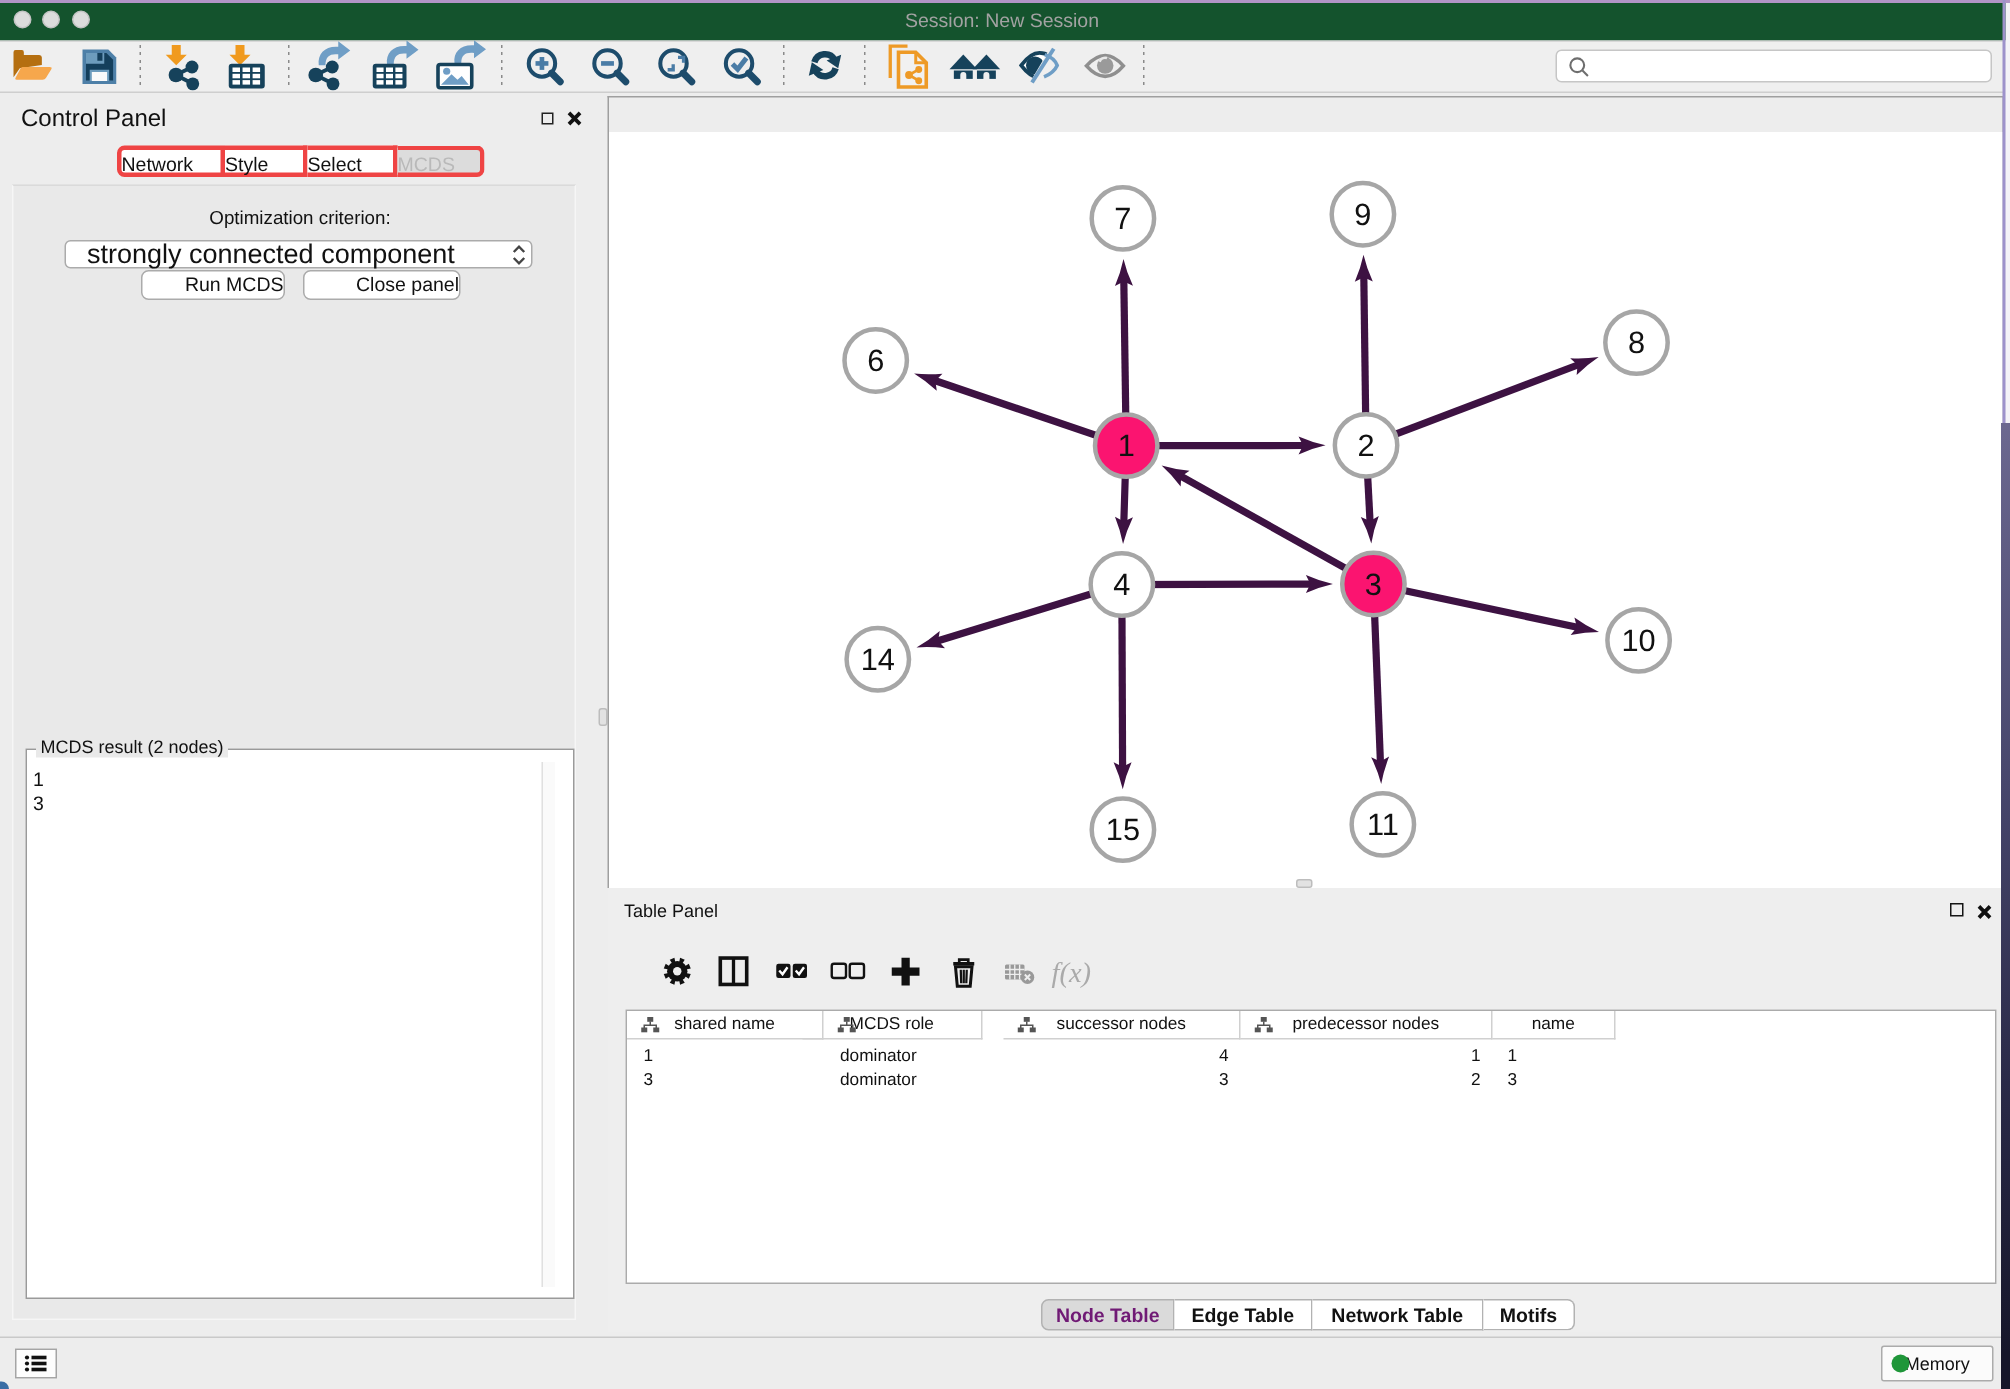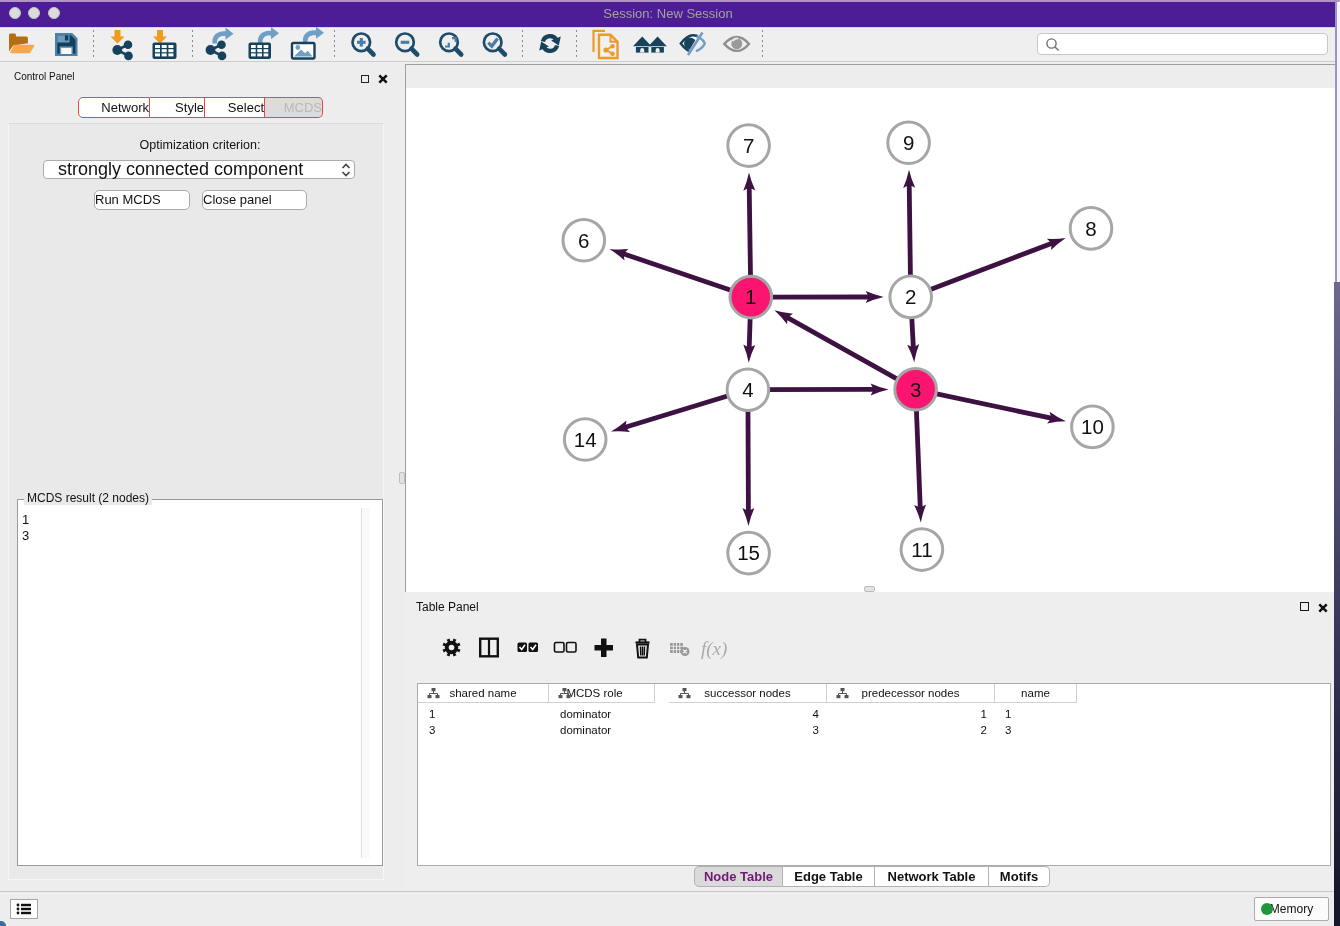--- a/index.html
+++ b/index.html
@@ -2,58 +2,58 @@
 <html><head>
 <meta charset="utf-8">
 <style>
 * { margin:0; padding:0; box-sizing:border-box; }
 html,body { width:1340px; height:926px; overflow:hidden; }
 svg text { -webkit-font-smoothing:antialiased; }
 body { position:relative; background:#ededed; font-family:"Liberation Sans", sans-serif; }
 .abs { position:absolute; }
 
 #topline { left:0; top:0; width:1340px; height:2px; background:#b294c7; }
-#titlebar { left:0; top:2px; width:1340px; height:25px; background:#4c1d95; }
+#titlebar { left:0; top:2px; width:1340px; height:25px; background:#14532d; }
 #titlebar .dot { position:absolute; top:5px; width:12px; height:12px; border-radius:50%; background:#dcdcdc; border:1px solid #c3c3c3; }
 #wintitle { position:absolute; top:4px; left:0; width:1336px; text-align:center; font-size:13px; color:#a2a2a2; }
 #titlesep { left:0; top:27px; width:1340px; height:1px; background:#d8d8d8; }
 #toolbar { left:0; top:28px; width:1336px; height:34px; background:#efefef; border-bottom:1px solid #cecece; }
 .tsep { position:absolute; top:30px; height:28px; width:1px;
   background-image:repeating-linear-gradient(#8a8a8a 0 2px, transparent 2px 5px); }
 #search { position:absolute; left:1037px; top:33px; width:291px; height:22px; background:#fff; border:1px solid #c6c6c6; border-radius:4px; }
 
-#cp-title { left:14px; top:71px; font-size:10px; color:#111; }
+#cp-title { left:14px; top:71px; font-size:16px; color:#111; }
 #cp-sq { left:361px; top:75px; width:8px; height:8px; border:1.5px solid #222; }
-.tab { position:absolute; top:97px; height:21px; background:#fff; border:1px solid #ef4444; color:#111;
-  font-size:13px; text-align:right; line-height:20px; }
+.tab { position:absolute; top:97px; height:21px; background:#fff; border:3px solid #ef4444; color:#111;
+  font-size:13px; text-align:left; line-height:20px; }
 #cp-inset { left:8px; top:123px; width:376px; height:757px; background:#e9e9e9; border:1px solid #f6f6f6; border-top:1px solid #dadada;}
 #opt-label { left:0px; top:138px; width:400px; text-align:center; font-size:12.5px; color:#111; }
 #dropdown { left:43px; top:160px; width:312px; height:19px; background:#fff; border:1px solid #ababab; border-radius:4px;
   font-size:18px; color:#111; line-height:17px; padding-left:14px; }
-.btn { position:absolute; top:190px; height:20px; background:#fff; border:1px solid #ababab; border-radius:5px;
-  font-size:13px; color:#111; text-align:left; line-height:18px; }
+.btn { position:absolute; top:180px; height:20px; background:#fff; border:1px solid #ababab; border-radius:5px;
+  font-size:13px; color:#111; text-align:right; line-height:18px; }
 #resultbox { left:17px; top:499px; width:366px; height:367px; background:#fff; border:1px solid #9a9a9a; }
 #resultlabel { left:24px; top:491px; font-size:12px; color:#111; background:#e9e9e9; padding:0 3px; }
 #resultscroll { left:361px; top:508px; width:9px; height:350px; background:#fafafa; border-left:1px solid #e0e0e0; }
 #res1 { left:22px; top:512px; font-size:13px; color:#111; }
 #res2 { left:22px; top:528px; font-size:13px; color:#111; }
 #vhandle { left:399px; top:472px; width:6px; height:12px; background:#e2e2e2; border:1px solid #bdbdbd; border-radius:2px; }
 
 #netframe { left:405px; top:64px; width:931px; height:528px; border:1px solid #9f9f9f; border-bottom:none; }
 #nettitle { position:absolute; left:0; top:0; width:100%; height:22px;
   background:linear-gradient(#f8f8f8, #e9e9e9 55%, #d6d6d6); border-bottom:1px solid #9f9f9f; }
 #nettitle .t { position:absolute; width:100%; text-align:center; top:3.5px; font-size:13.5px; font-weight:bold; letter-spacing:0.4px; color:#1a1a1a; }
 .tl { position:absolute; top:5px; width:12px; height:12px; border-radius:50%; }
 #canvas { position:absolute; left:0; top:23px; width:929px; height:504px; background:#fff; }
 #hhandle { left:864px; top:586px; width:11px; height:6px; background:#e2e2e2; border:1px solid #bdbdbd; border-radius:2px; }
 
 #tablepanel { left:405px; top:592px; width:931px; height:296px; background:#eeeeee; }
 #tp-title { position:absolute; left:11px; top:8px; font-size:12px; color:#111; }
 #tp-sq { position:absolute; left:895px; top:10px; width:9px; height:9px; border:1.6px solid #151515; }
-#tbl { position:absolute; left:12px; top:81px; width:914px; height:183px; background:#fff; border:1px solid #ababab;margin-top:10px; }
+#tbl { position:absolute; left:12px; top:81px; width:914px; height:183px; background:#fff; border:1px solid #ababab; }
 .hc { position:absolute; top:0; height:19px; border-right:1px solid #d0d0d0; border-bottom:1px solid #d0d0d0; text-align:center; line-height:18px; font-size:11.5px; color:#111; }
 .rowtext { position:absolute; font-size:11.5px; color:#111; }
 .tabb { position:absolute; top:274px; height:21px; background:#fff; border:1px solid #b2b2b2; color:#111;
   font-size:13px; font-weight:bold; text-align:center; line-height:19px; }
 
 #statussep { left:0; top:891px; width:1340px; height:1px; background:#c9c9c9; }
 #listbtn { left:10px; top:899px; width:28px; height:20px; background:#fdfdfd; border:1px solid #a5a5a5; }
 #membtn { left:1254px; top:897px; width:75px; height:24px; background:#fbfbfb; border:1px solid #ababab; border-radius:2px;
   font-size:12px; color:#111; text-align:center; line-height:22px; }
 #memdot { left:1261px; top:903px; width:12px; height:12px; border-radius:50%; background:#1f9639; }

